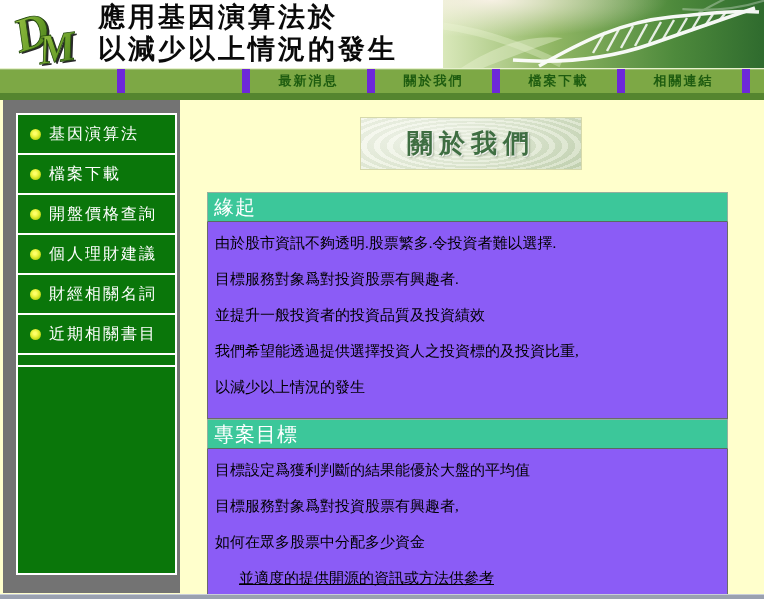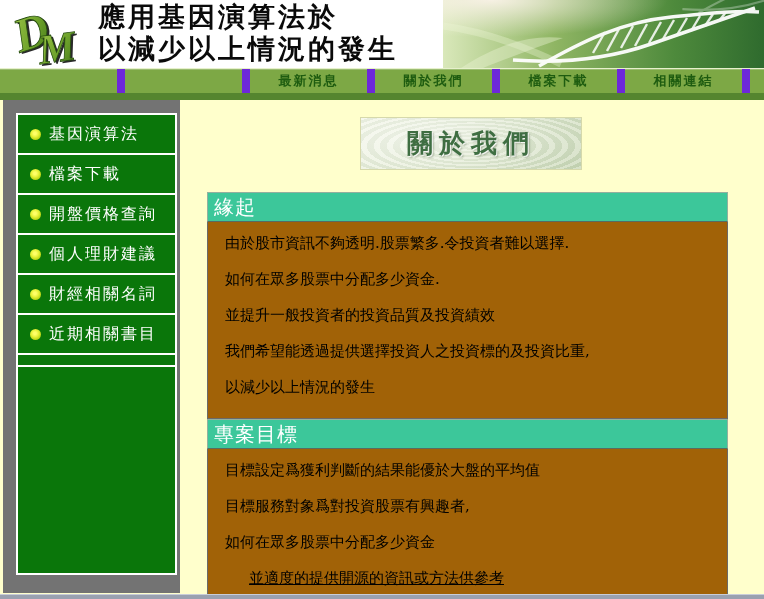--- a/index.html
+++ b/index.html
@@ -80,22 +80,22 @@
   .content { position:absolute; left:207px; top:192px; width:521px; }
   .section-heading {
     height:30px; line-height:29px; padding-left:6px;
     background:#3cc79a; color:#ffffff;
     font-size:20px; letter-spacing:1px; font-weight:500;
     border:1px solid #93b09f; border-bottom-color:#5a6a60;
     white-space:nowrap;
     font-family:Liberation Serif, serif;
   }
   .section-body {
-    background:#a16207; border:1px solid #6a6a6a; border-top:none;
-    padding:12px 8px 4px 17px; color:#000000;
+    background:#8b5cf6; border:1px solid #6a6a6a; border-top:none;
+    padding:12px 8px 4px 7px; color:#000000;font-family:Liberation Serif, serif;
   }
   .para { font-size:15px; line-height:19px; margin-bottom:17px; white-space:nowrap; }
   .para.underlined { text-decoration:underline;margin-left:24px; }
 
   
   .footer-bar {
     position:absolute; left:0; top:594px; width:764px; height:5px;
     background:#9aa1b0; border-top:1px solid #c8cdd8;
   }
 </style>
@@ -217,21 +217,21 @@
 </div>
 
 <div class="banner">
   <span class="banner-text">關於我們</span>
 </div>
 
 <div class="content">
   <div class="section-heading">緣起</div>
   <div class="section-body">
     <div class="para">由於股市資訊不夠透明.股票繁多.令投資者難以選擇.</div>
-    <div class="para">如何在眾多股票中分配多少資金.</div>
+    <div class="para">目標服務對象爲對投資股票有興趣者.</div>
     <div class="para">並提升一般投資者的投資品質及投資績效</div>
     <div class="para">我們希望能透過提供選擇投資人之投資標的及投資比重,</div>
     <div class="para">以減少以上情況的發生</div>
   </div>
 
   <div class="section-heading">專案目標</div>
   <div class="section-body">
     <div class="para">目標設定爲獲利判斷的結果能優於大盤的平均值</div>
     <div class="para">目標服務對象爲對投資股票有興趣者,</div>
     <div class="para">如何在眾多股票中分配多少資金</div>

